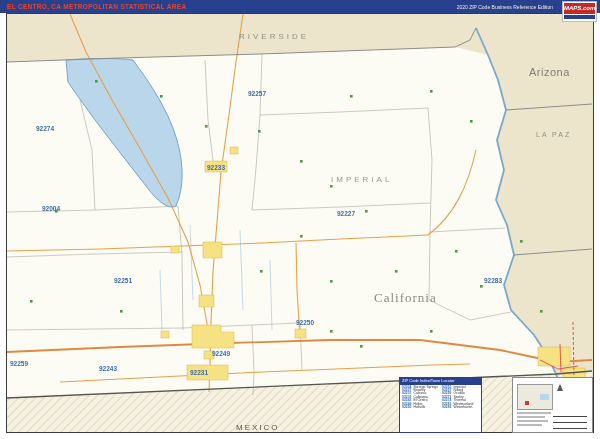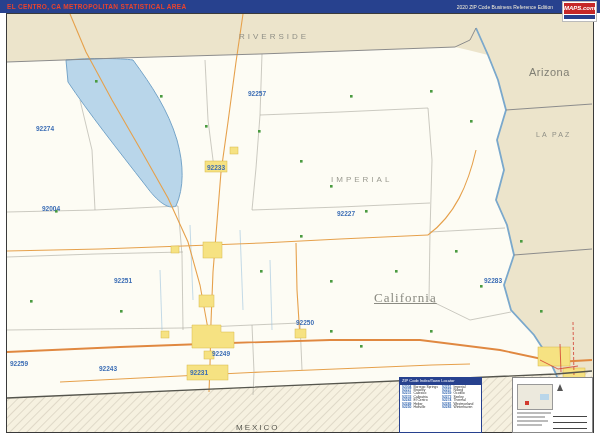--- a/index.html
+++ b/index.html
@@ -18,21 +18,21 @@
   .logo-strip{height:4px;background:var(--header_bg);margin-top:1px;}
   
   svg.map{position:absolute;top:0;left:0;z-index:1;}
   
   .map-label{position:absolute;color:#8f8f86;z-index:3;white-space:nowrap;}
   .lbl-riverside{left:239px;top:32px;font-size:8px;letter-spacing:3px;}
   .lbl-arizona{left:529px;top:66px;font-size:11px;color:#807f74;letter-spacing:.5px;text-align:center;}
   .lbl-lapaz{left:536px;top:131px;font-size:7px;letter-spacing:2px;}
   .lbl-imperial{left:331px;top:175px;font-size:8px;letter-spacing:3px;color:#9a9a90;}
   .lbl-california{left:374px;top:290px;font-size:13px;font-family:"Liberation Serif",serif;
-                  color:#8b8b82;letter-spacing:1px;text-decoration:underline;}
+                  color:#8b8b82;letter-spacing:1px;}
   .lbl-mexico{left:236px;top:423px;font-size:8px;letter-spacing:2px;color:#55554d;}
   .zip{position:absolute;color:var(--zip);font-size:6.5px;font-weight:bold;z-index:3;white-space:nowrap;}
   
   .legend{position:absolute;left:399px;top:377px;width:83px;height:56px;background:#fff;
           border:1px solid var(--header_bg);z-index:4;box-sizing:border-box;overflow:hidden;}
   .legend-header{background:var(--header_bg);color:#fff;font-size:4px;line-height:6.5px;
                  padding:0 2px;white-space:nowrap;}
   .legend-body{column-count:2;column-gap:3px;padding:1px 2px;}
   .lg-row{display:flex;gap:2px;font-size:3.4px;line-height:3.4px;color:#333;break-inside:avoid;white-space:nowrap;}
   .lg-zip{color:var(--zip);font-weight:bold;min-width:9px;}

